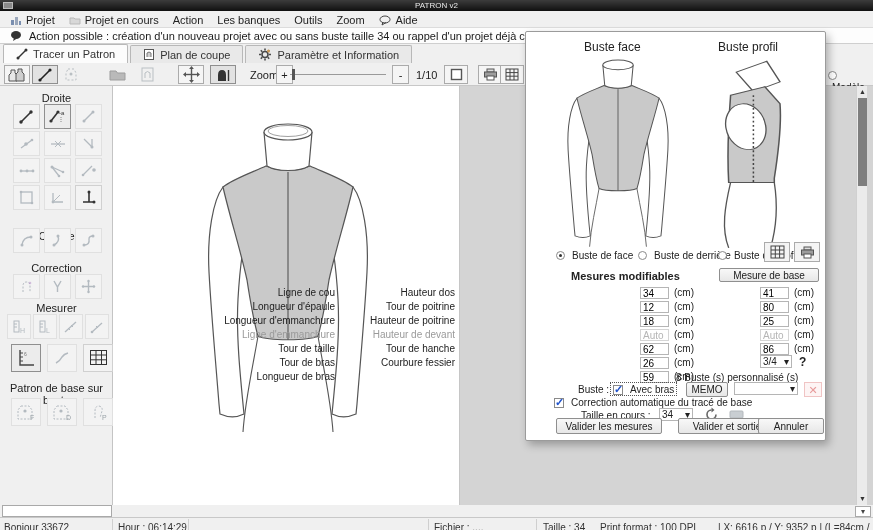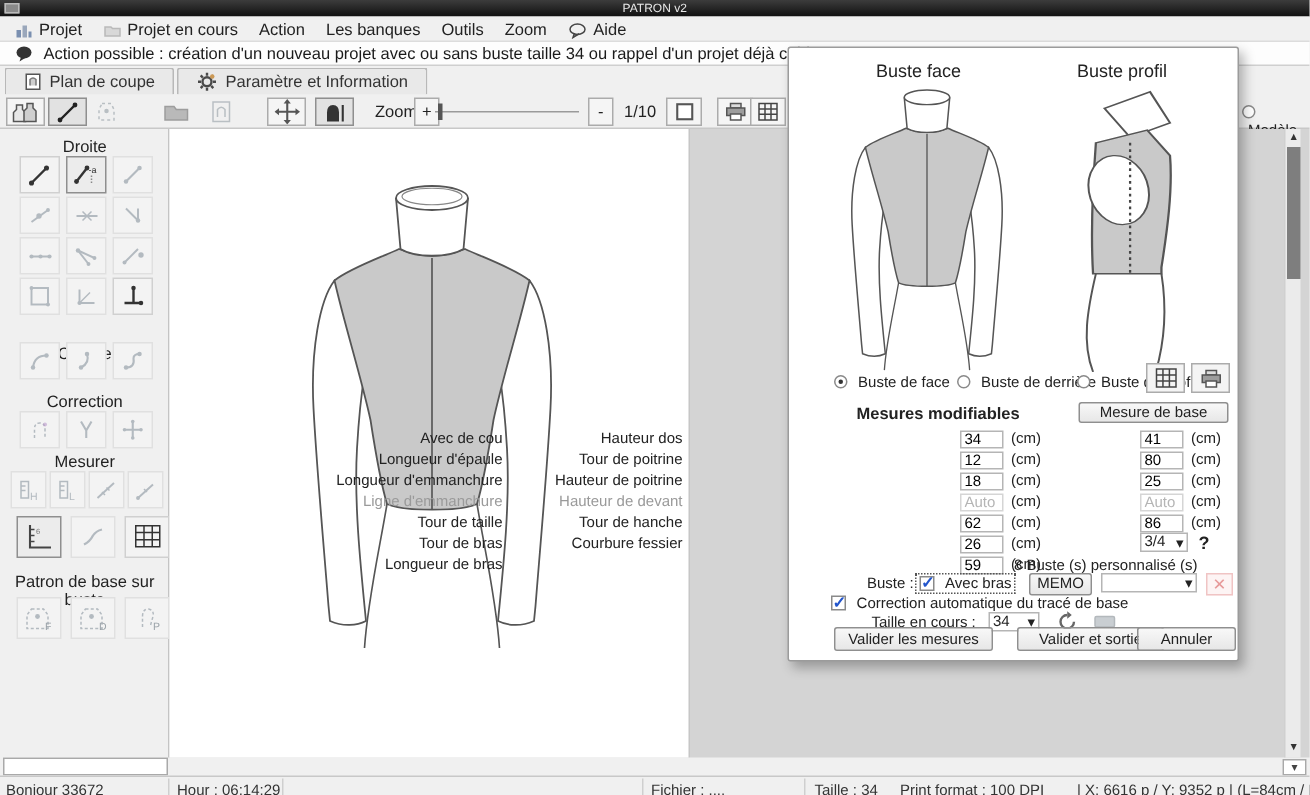--- a/index.html
+++ b/index.html
@@ -155,20 +155,28 @@
 
 <div class="actionbar">
   <svg width="12" height="12">
       <ellipse cx="6" cy="5" rx="5" ry="4" fill="#333"></ellipse>
       <path d="M4,8 L3,11 L7,8.5" fill="#333"></path>
     </svg>
   <span>Action possible : création d'un nouveau projet avec ou sans buste taille 34 ou rappel d'un projet déjà créé.</span>
 </div>
 
 <div class="tabbar">
+  <div class="tab active">
+    <svg width="12" height="12">
+        <line x1="2" y1="10" x2="10" y2="2" stroke="#333" stroke-width="1.5"></line>
+        <circle cx="2" cy="10" r="1.5" fill="#333"></circle>
+        <circle cx="10" cy="2" r="1.5" fill="#333"></circle>
+      </svg>
+    <span>Tracer un Patron</span>
+  </div>
   <div class="tab">
     <svg width="12" height="13">
         <rect x="1.5" y="1.5" width="9" height="10" fill="#fff" stroke="#555"></rect>
         <path d="M4,9 V5 q2,-2 4,0 V9" fill="#cfcfcf" stroke="#777"></path>
       </svg>
     <span>Plan de coupe</span>
   </div>
   <div class="tab">
     <svg width="14" height="13">
         <circle cx="7" cy="6.5" r="3" fill="none" stroke="#4a4a4a" stroke-width="1.6"></circle>
@@ -592,21 +600,21 @@
         <rect x="4" y="8" width="7" height="4" fill="#fff" stroke="#555"></rect>
       </svg>
   </div>
 
   <div class="abs" style="left:45px; top:238px; font-weight:bold">Mesures modifiables</div>
   <div class="dlg-btn" style="left:193px; top:236px; width:100px; height:14px">
       <span>Mesure de base</span>
     </div>
 
   <div class="mrow" style="top:255px">
-      <span class="ml">Avec de cou</span>
+      <span class="ml">Ligne de cou</span>
       <input class="mf" value="34" style="">
       <span class="mu">(cm)</span>
     </div>
   <div class="mrow" style="top:269px">
       <span class="ml">Longueur d'épaule</span>
       <input class="mf" value="12" style="">
       <span class="mu">(cm)</span>
     </div>
   <div class="mrow" style="top:283px">
       <span class="ml">Longueur d'emmanchure</span>

